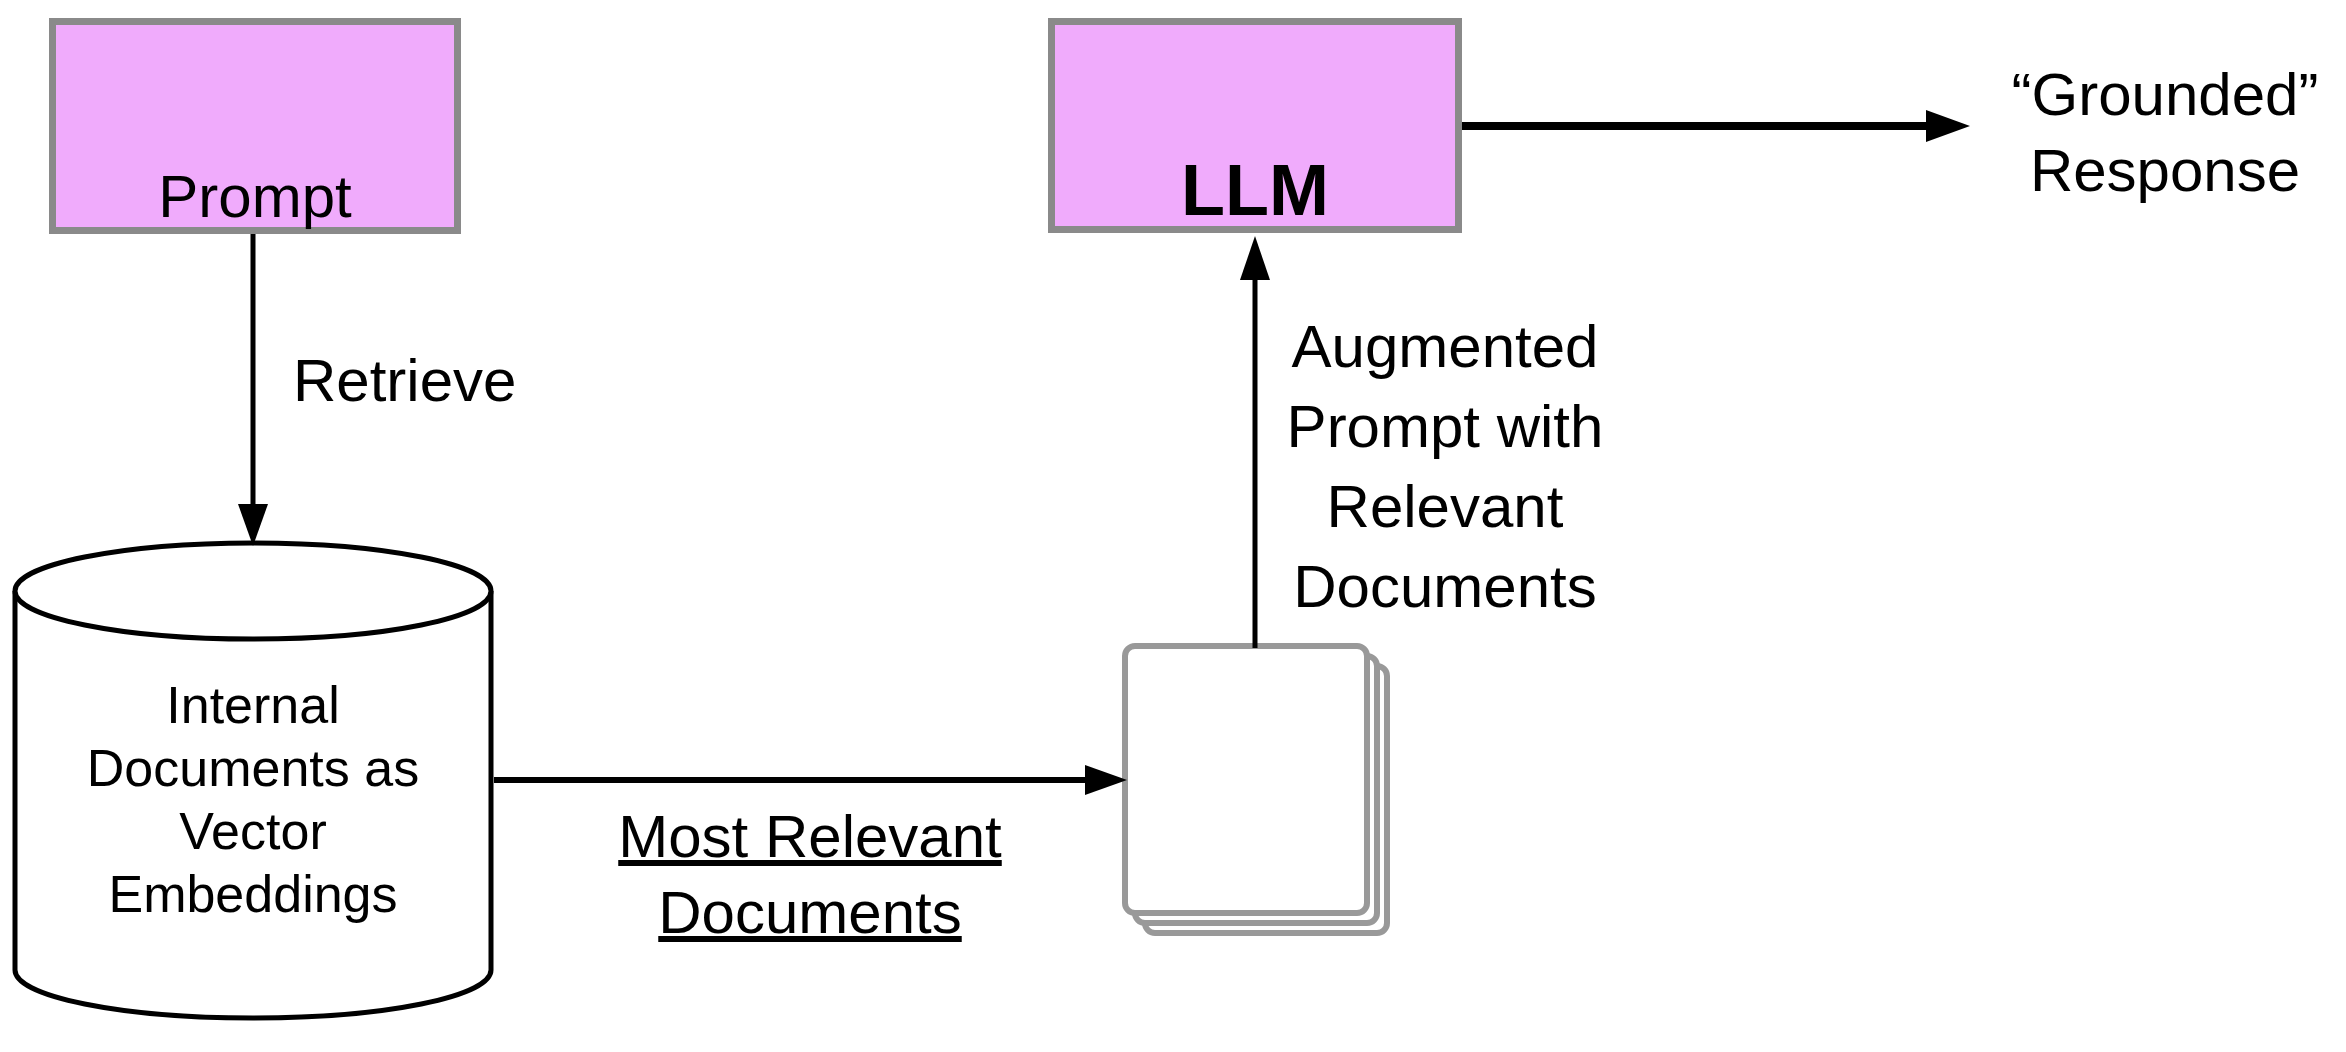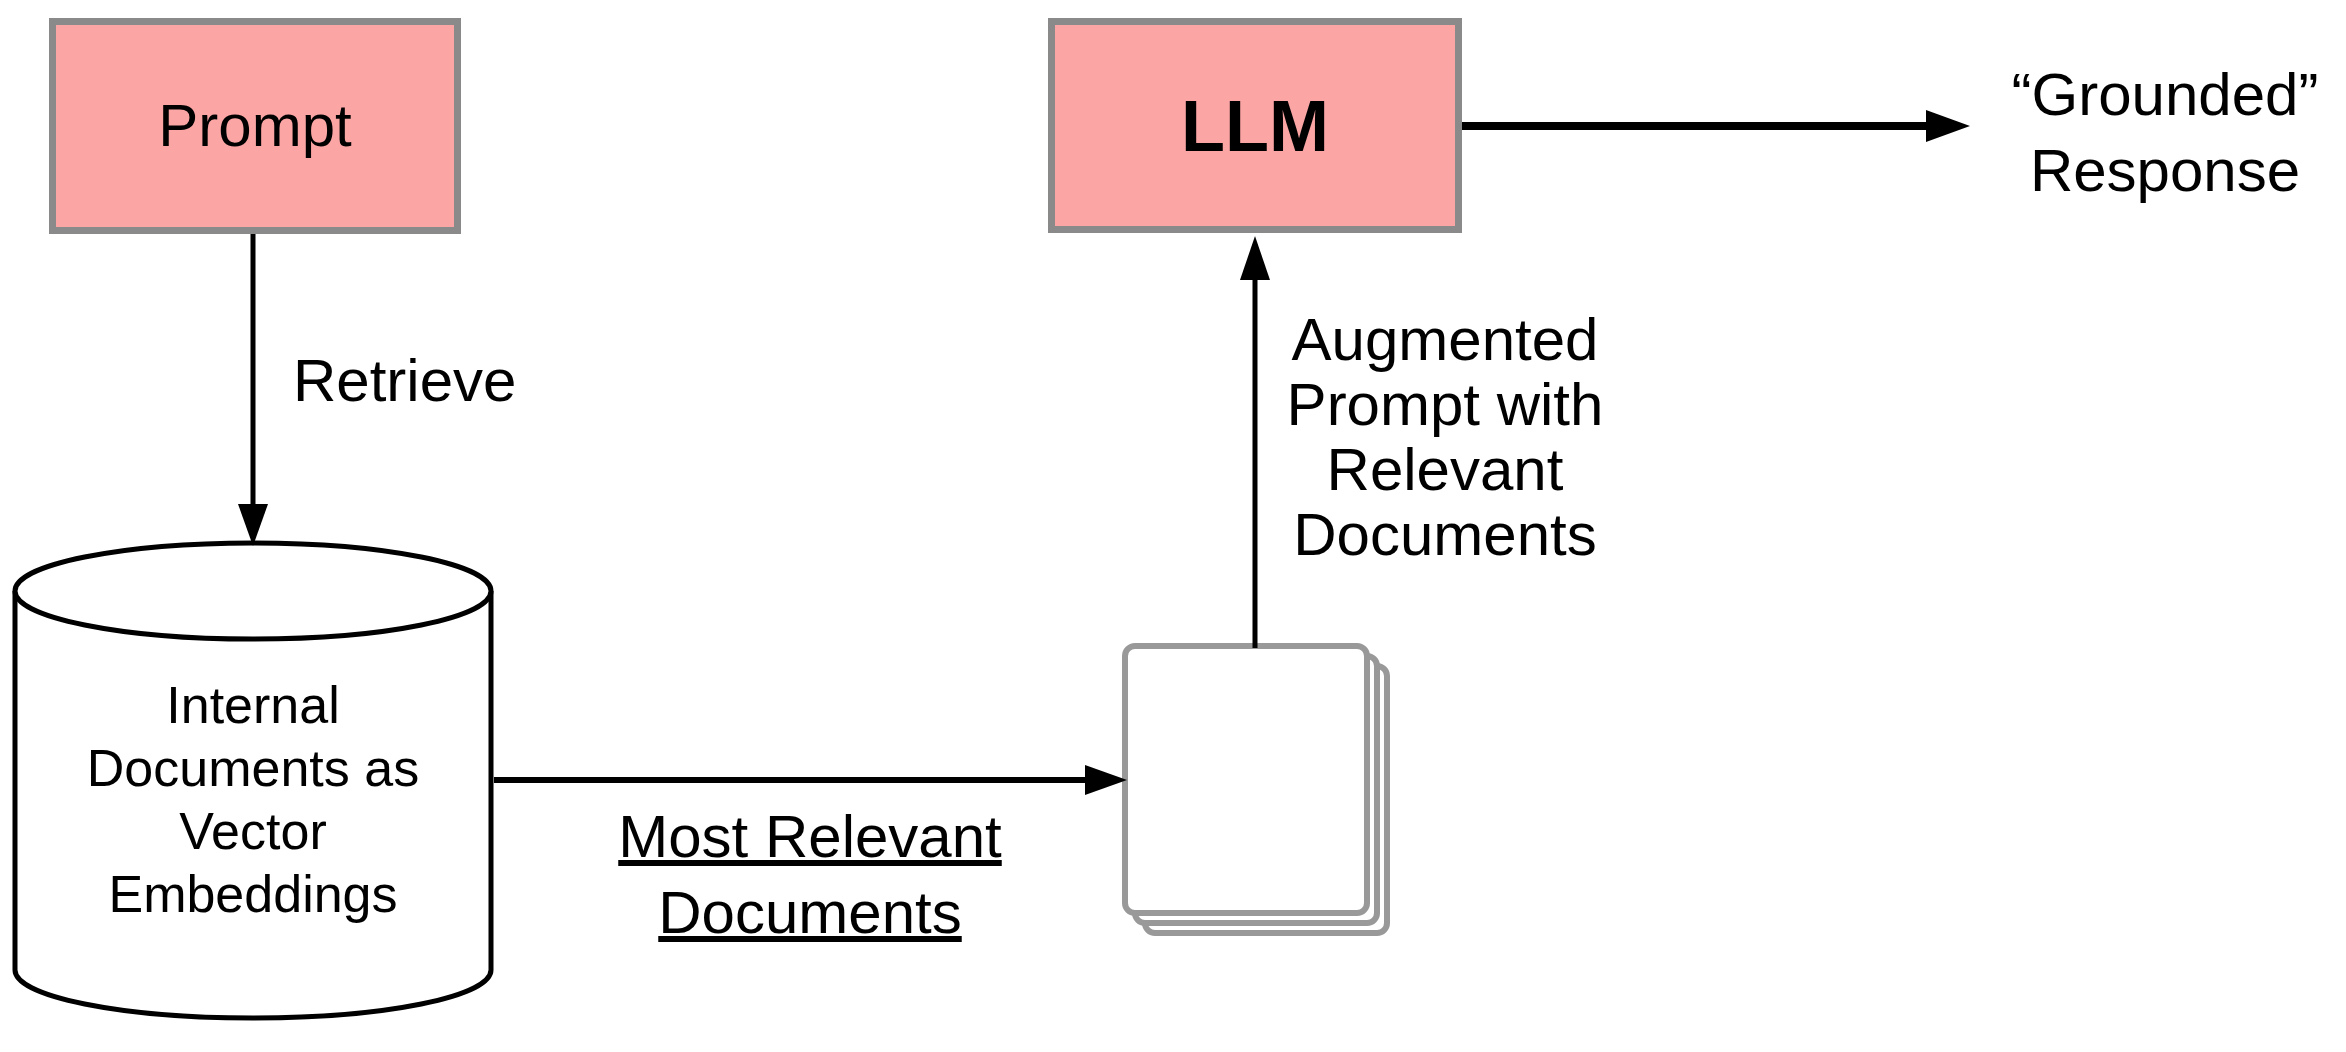--- a/index.html
+++ b/index.html
@@ -19,42 +19,42 @@
     overflow:hidden;
   }
   #wires{position:absolute;left:0;top:0;width:2346px;height:1052px;}
   .shape{stroke:var(--line);stroke-width:5;fill:#ffffff;}
   .arrow-line{stroke:var(--line);fill:none;}
   .arrow-head{fill:var(--line);stroke:none;}
   .doc-page{stroke:var(--document-border);stroke-width:6;fill:#ffffff;}
   .node-box{
     position:absolute;
     box-sizing:border-box;
-    background:#fca5a5;
+    background:#f0abfc;
     border:7px solid var(--node-border);
-    display:flex;align-items:center;justify-content:center;
+    display:flex;align-items:flex-end;justify-content:center;
   }
   .node-label{font-size:60px;line-height:1;white-space:pre-line;text-align:center;}
   .llm-label{font-weight:bold;font-size:72px;}
   .float-label{
     position:absolute;
     white-space:pre-line;
     text-align:center;
     font-size:60px;
     line-height:76px;
   }
   #prompt-box{left:49px;top:18px;width:412px;height:216px;}
   #llm-box{left:1048px;top:18px;width:414px;height:215px;}
   #retrieve-label{left:293px;top:349px;text-align:left;line-height:64px;}
   #cylinder-label{
     left:253px;top:674px;transform:translateX(-50%);
     font-size:52px;line-height:63px;width:470px;
   }
   #most-relevant-label{left:810px;top:799px;transform:translateX(-50%);text-decoration:underline;}
-  #augmented-label{left:1445px;top:307px;transform:translateX(-50%);line-height:65px;}
+  #augmented-label{left:1445px;top:307px;transform:translateX(-50%);line-height:80px;}
   #grounded-label{left:2165px;top:57px;transform:translateX(-50%);}
 </style>
 </head>
 <body>
 
 <div id="canvas">
 
   <svg id="wires" viewBox="0 0 2346 1052" xmlns="http://www.w3.org/2000/svg">
 
     <g>

